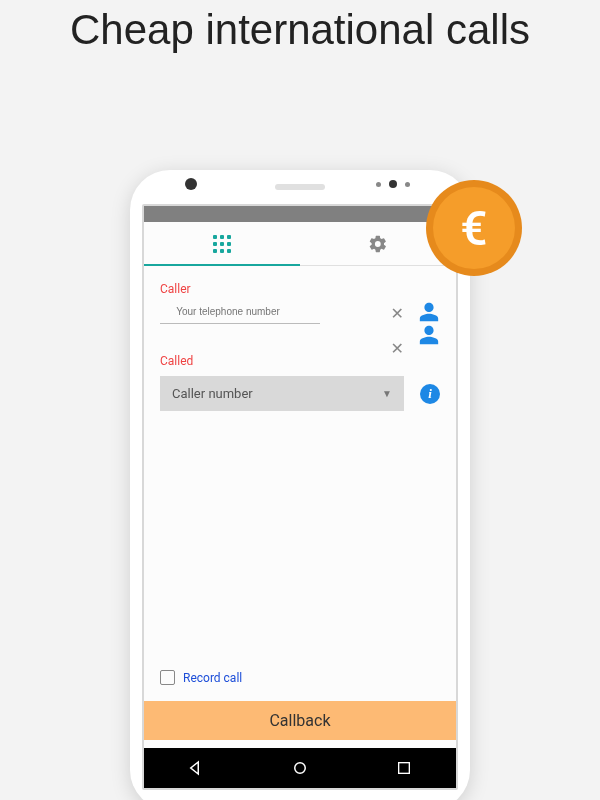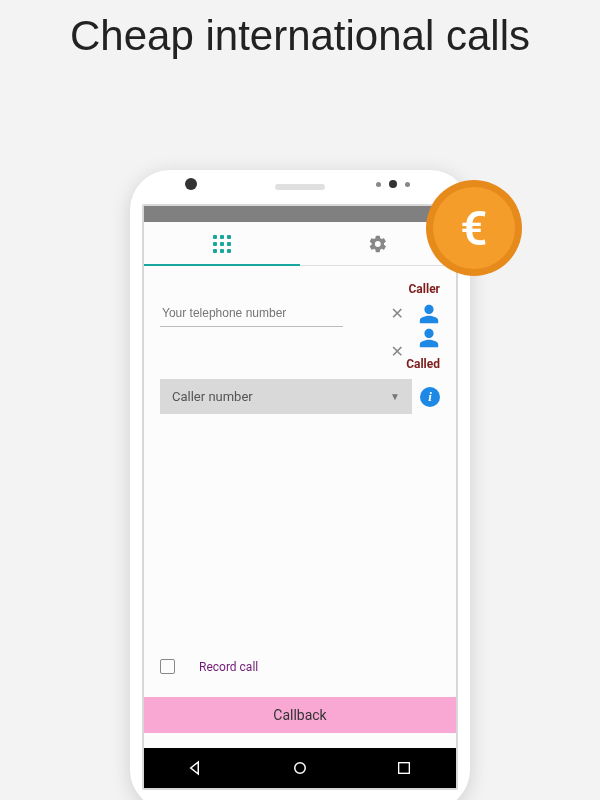--- a/index.html
+++ b/index.html
@@ -11,21 +11,21 @@
       font-family: -apple-system, BlinkMacSystemFont, "Segoe UI", Roboto, sans-serif;
       overflow: hidden;
       position: relative;
     }
     .headline {
       text-align: center;
       font-family: "Comic Sans MS", cursive, sans-serif;
       font-size: 42px;
       font-weight: 400;
       color: #222;
-      margin: 12px 0 10px 0;
+      margin: 6px 0 10px 0;
       line-height: 1.15;
     }
     .phone {
       position: absolute;
       left: 50%;
       transform: translateX(-50%);
       top: 170px;
       width: 340px;
       height: 640px;
       background: #fff;
@@ -122,58 +122,58 @@
     .content {
       flex: 1;
       padding: 8px 16px 0 16px;
       display: flex;
       flex-direction: column;
       font-size: 13px;
       color: #555;
     }
     .field-label {
       font-size: 12px;
-      color: #7f1d1d;
+      color: #ef4444;
       margin-top: 8px;
       margin-bottom: 4px;
-      font-weight: 700;
-      text-align: right;
+      font-weight: 400;
     }
     .input-row {
       display: flex;
       align-items: center;
       gap: 10px;
     }
     .text-input {
       flex: 1;
       border: none;
       border-bottom: 1px solid #bbb;
       padding: 6px 26px 6px 2px;
-      font-size: 12px;
+      font-size: 10px;
       color: #888;
       background: transparent;
       position: relative;
+      text-align: center;
     }
     .input-wrap {
       flex: 1;
       position: relative;
     }
     .input-wrap .clear-x {
       position: absolute;
       right: 4px;
       top: 4px;
       color: #888;
       font-size: 16px;
       cursor: pointer;
     }
     .contact-icon svg { display: block; }
     .select-row {
       display: flex;
       align-items: center;
-      gap: 8px;
+      gap: 16px;
       margin-top: 4px;
     }
     .select-box {
       flex: 1;
       background: #d9d9d9;
       padding: 10px 12px;
       font-size: 13px;
       color: #555;
       display: flex;
       justify-content: space-between;
@@ -194,38 +194,38 @@
       font-size: 13px;
       display: flex;
       align-items: center;
       justify-content: center;
       font-family: Georgia, serif;
     }
     .spacer { flex: 1; }
     .record-row {
       display: flex;
       align-items: center;
-      gap: 24px;
+      gap: 8px;
       padding: 8px 0;
       font-size: 12px;
-      color: #701a75;
+      color: #1d4ed8;
     }
     .checkbox {
       width: 15px;
       height: 15px;
       border: 1.5px solid #888;
       border-radius: 2px;
     }
     .callback-btn {
-      background: #f9a8d4;
+      background: #fdba74;
       text-align: center;
       padding: 10px 0;
-      font-size: 14px;
+      font-size: 16px;
       color: #333;
-      margin: 15px -16px;
+      margin: 8px -16px;
     }
     .nav-bar {
       height: 40px;
       background: #000;
       display: flex;
       margin: 0 -16px;
     }
     .nav-bar .nav-btn {
       flex: 1;
       display: flex;

